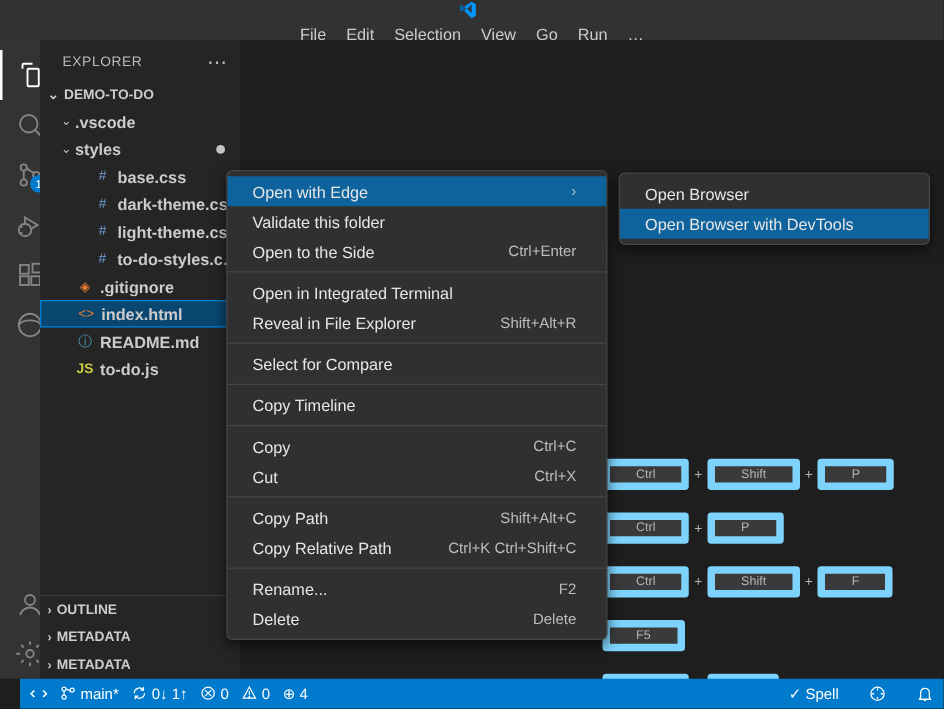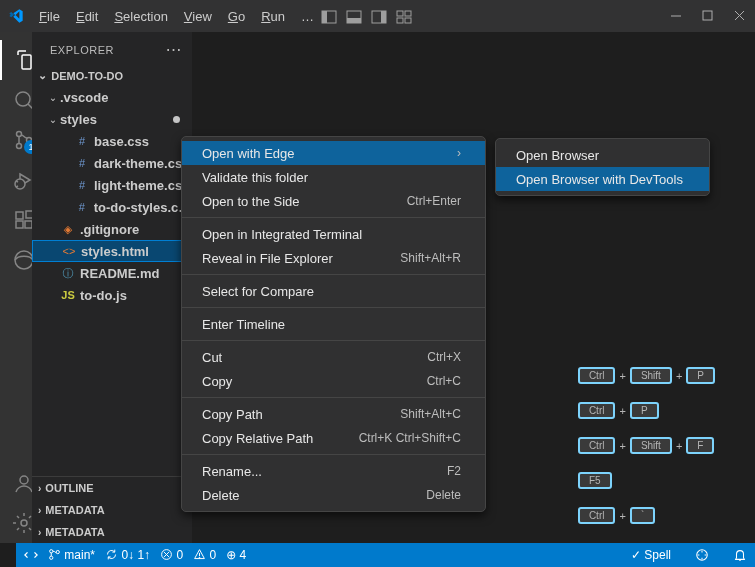--- a/index.html
+++ b/index.html
@@ -1,19 +1,19 @@
 <!DOCTYPE html>
 <html><head>
 <meta charset="utf-8">
 <style>
 * { margin: 0; padding: 0; box-sizing: border-box; font-family: "Segoe UI", sans-serif; }
 body { width: 755px; height: 567px; background: #1e1e1e; color: #cccccc; overflow: hidden; position: relative; font-size: 13px; }
 
 
-.titlebar { height: 32px; background: #323233; display: flex; align-items: center; padding: 0 8px; color: #cccccc; }
+.titlebar { height: 32px; background: #323233; display: flex; align-items: center; padding: 0 8px; color: #cccccc; flex-direction: column; }
 .titlebar .app-icon { width: 16px; height: 16px; margin-right: 8px; }
 .menu { display: flex; gap: 2px; }
 .menu-item { padding: 4px 7px; cursor: pointer; }
 .menu-item .u { text-decoration: underline; }
 .win-title { flex: 1; text-align: center; color: #cccccc; font-size: 12px; white-space: nowrap; overflow: hidden; text-overflow: ellipsis; padding: 0 8px; }
 .layout-icons { display: flex; gap: 10px; margin-right: 12px; }
 .layout-icons .licon { width: 15px; height: 15px; opacity: 0.7; }
 .win-controls { display: flex; gap: 18px; align-items: center; margin-left: auto; }
 .win-controls span { width: 14px; height: 14px; display: inline-flex; align-items: center; justify-content: center; opacity: 0.8; cursor: pointer; }
 
@@ -61,21 +61,21 @@
 
 .ctx { position: absolute; background: #303031; border: 1px solid #454545; box-shadow: 0 4px 10px rgba(0,0,0,0.6); padding: 4px 0; font-size: 13px; color: #e7e7e7; border-radius: 5px; }
 .ctx .row { display: flex; align-items: center; justify-content: space-between; height: 24px; padding: 0 24px 0 20px; cursor: pointer; white-space: nowrap; }
 .ctx .row.active { background: #0e639c; }
 .ctx .sep { height: 1px; background: #454545; margin: 4px 0; }
 .ctx .sc { color: #bdbdbd; font-size: 12px; }
 
 
 .kbd-area { position: absolute; right: 40px; top: 335px; color: #b5b5b5; font-size: 11px; }
 .kbd-line { display: flex; align-items: center; gap: 4px; margin-bottom: 18px; }
-.kbd-line .k { background: #3a3a3a; border: 2px solid #7dd3fc; border-radius: 3px; padding: 1px 9px; font-size: 10px; }
+.kbd-line .k { background: #3a3a3a; border: 6px solid #7dd3fc; border-radius: 3px; padding: 1px 21px; font-size: 10px; }
 
 
 svg { display: block; }
 </style>
 </head>
 <body>
 
 <div class="titlebar">
   <span class="app-icon">
     <svg viewBox="0 0 24 24" width="16" height="16">
@@ -239,21 +239,21 @@
         <span class="lbl">to-do-styles.css</span>
       </div>
       <div class="tree-item depth1">
         <span class="chev"></span>
         <span class="ticon git">◈</span>
         <span class="lbl">.gitignore</span>
       </div>
       <div class="tree-item depth1 selected">
         <span class="chev"></span>
         <span class="ticon html">&lt;&gt;</span>
-        <span class="lbl">styles.html</span>
+        <span class="lbl">index.html</span>
       </div>
       <div class="tree-item depth1">
         <span class="chev"></span>
         <span class="ticon info">ⓘ</span>
         <span class="lbl">README.md</span>
       </div>
       <div class="tree-item depth1">
         <span class="chev"></span>
         <span class="ticon js">JS</span>
         <span class="lbl">to-do.js</span>
@@ -326,52 +326,52 @@
     <div class="row">
       <span>Reveal in File Explorer</span>
       <span class="sc">Shift+Alt+R</span>
     </div>
     <div class="sep"></div>
     <div class="row">
       <span>Select for Compare</span>
     </div>
     <div class="sep"></div>
     <div class="row">
-      <span>Enter Timeline</span>
-    </div>
-    <div class="sep"></div>
+      <span>Copy Timeline</span>
+    </div>
+    <div class="sep"></div>
+    <div class="row">
+      <span>Copy</span>
+      <span class="sc">Ctrl+C</span>
+    </div>
     <div class="row">
       <span>Cut</span>
       <span class="sc">Ctrl+X</span>
     </div>
-    <div class="row">
-      <span>Copy</span>
-      <span class="sc">Ctrl+C</span>
-    </div>
     <div class="sep"></div>
     <div class="row">
       <span>Copy Path</span>
       <span class="sc">Shift+Alt+C</span>
     </div>
     <div class="row">
       <span>Copy Relative Path</span>
       <span class="sc">Ctrl+K Ctrl+Shift+C</span>
     </div>
     <div class="sep"></div>
     <div class="row">
       <span>Rename...</span>
       <span class="sc">F2</span>
     </div>
     <div class="row">
       <span>Delete</span>
       <span class="sc">Delete</span>
     </div>
   </div>
 
-<div class="ctx" id="ctx-sub" style="left:495px; top:138px; width:215px;">
+<div class="ctx" id="ctx-sub" style="left:495px; top:138px; width:249px;">
     <div class="row">
       <span>Open Browser</span>
     </div>
     <div class="row active">
       <span>Open Browser with DevTools</span>
     </div>
   </div>
 
 <div class="statusbar">
   <span>

